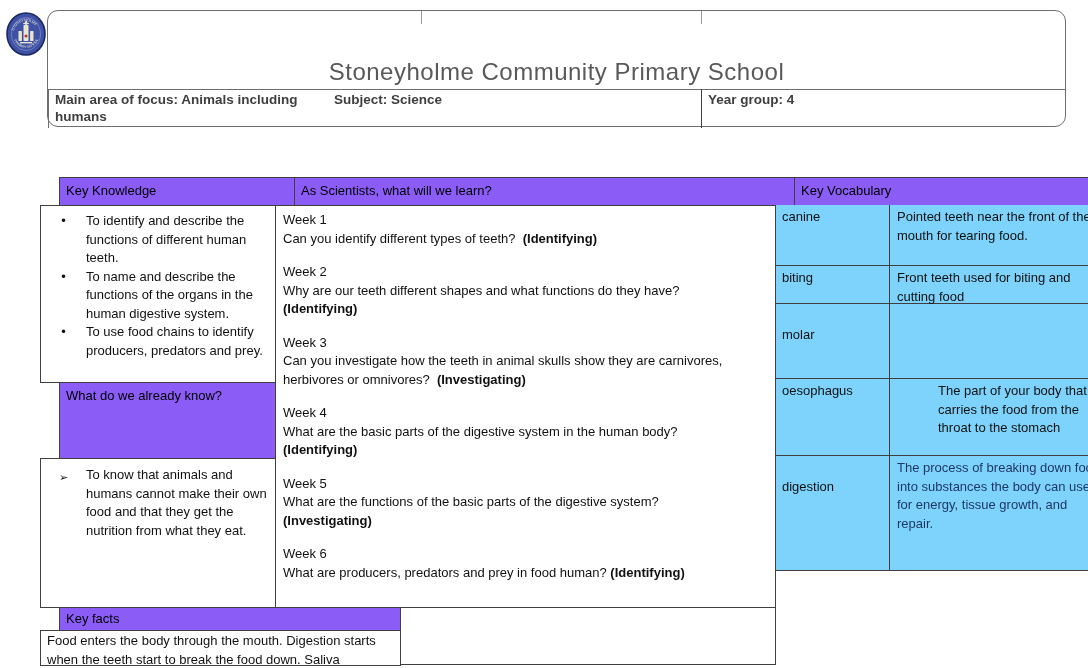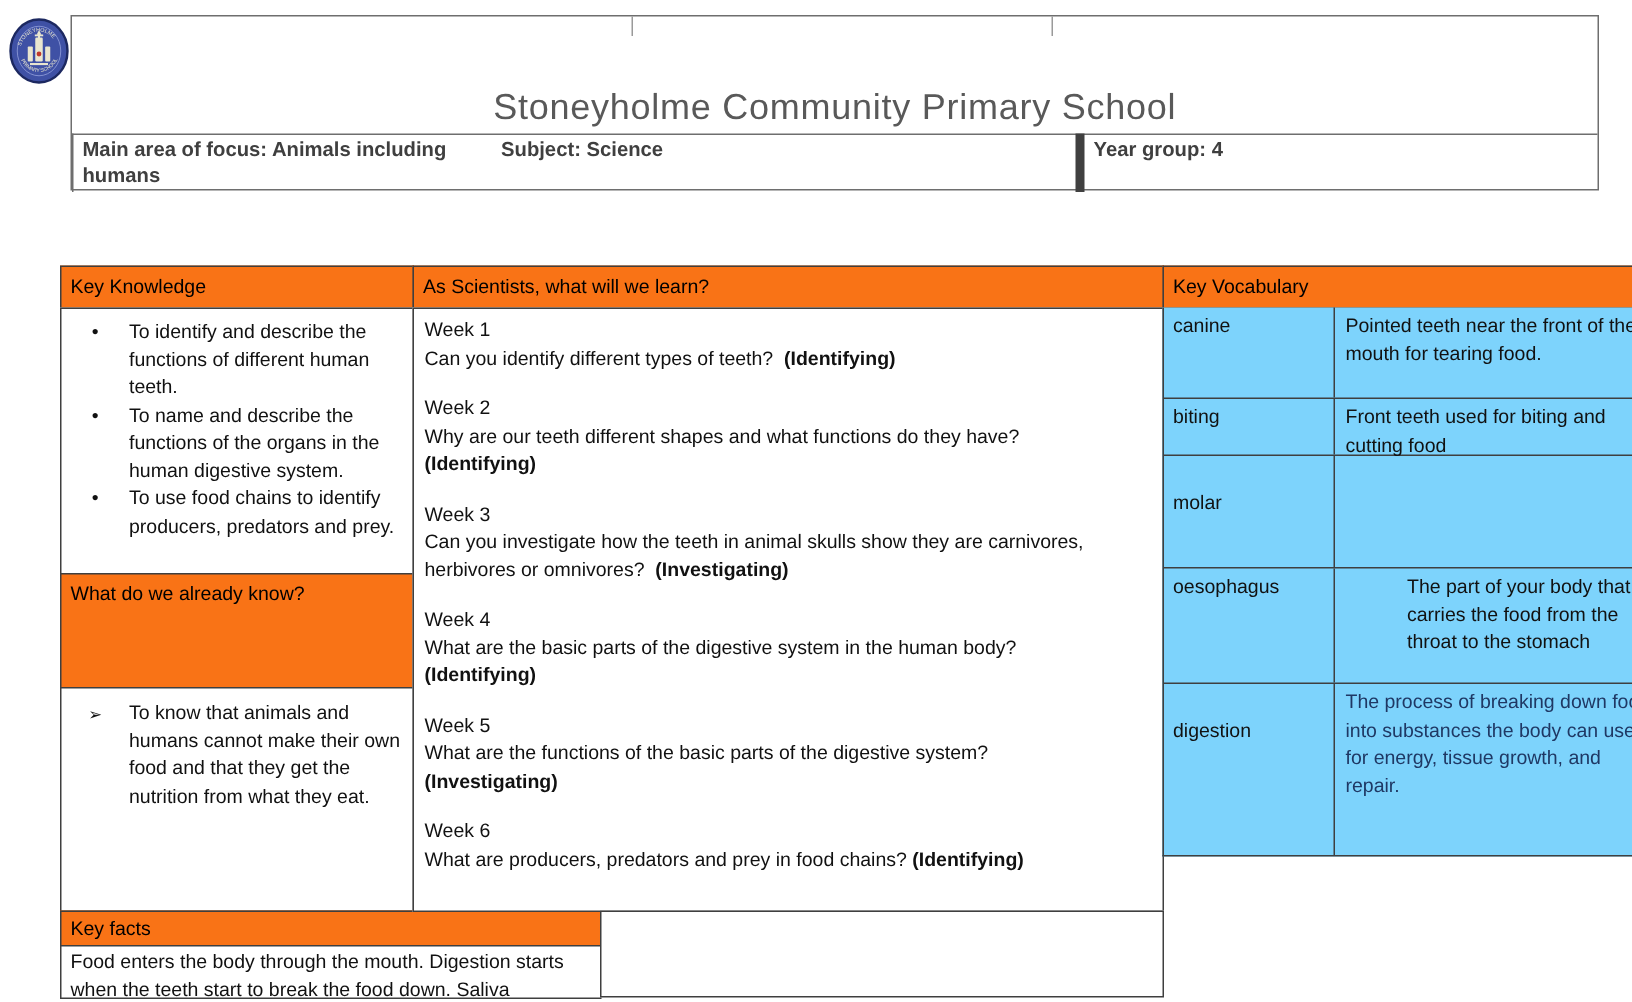--- a/index.html
+++ b/index.html
@@ -1,40 +1,40 @@
 <!DOCTYPE html>
 <html><head>
 <meta charset="utf-8">
 <style>
   html,body{margin:0;padding:0;background:#fff;}
   body{width:1088px;height:668px;position:relative;overflow:hidden;
        font-family:"Liberation Sans","DejaVu Sans",sans-serif;color:#111;}
-  .abs{position:absolute;box-sizing:border-box;}
+  .abs{position:absolute;box-sizing:border-box;border-radius:11px;}
 
   
   .logo{position:absolute;}
   .logo-halo{background:#fff;border-radius:50%;padding:2px;}
 
   
   .header-box{left:47px;top:10px;width:1019px;height:117px;border:1px solid #6e6e6e;background:#fff;}
   .title-cell{position:absolute;left:0;top:0;width:100%;height:78px;border-bottom:1px solid #6e6e6e;
               display:flex;align-items:flex-end;justify-content:center;}
   .title-text{font-size:24px;color:#595959;letter-spacing:0.5px;padding-bottom:3px;}
   .tick{position:absolute;top:0;width:1px;height:13px;background:#9a9a9a;}
   .tick1{left:373px;} .tick2{left:653px;}
   .subject-row{position:absolute;left:0;top:78px;width:100%;height:39px;display:flex;}
   .hcell{box-sizing:border-box;padding:2px 6px;font-weight:bold;font-size:13.5px;line-height:17px;color:#3f3f3f;}
   .hcell.c1{width:373px;}
   .hcell.c2{width:280px;border-left:1px solid #6e6e6e;}
-  .hcell.c3{flex:1;border-left:6px solid #404040;margin-left:16px;}
+  .hcell.c3{flex:1;border-left:1px solid #404040;}
 
   
   .cell{position:absolute;box-sizing:border-box;border:1px solid #3f3f3f;background:#fff;
         font-size:13px;line-height:18.5px;}
-  .bluehead{background:#f97316;padding:4px 6px;font-size:13px;color:#000;}
+  .bluehead{background:#8b5cf6;padding:4px 6px;font-size:13px;color:#000;margin-left:19px;}
 
   .kk-head   {left:40px; top:177px; width:236px; height:29px;}
   .learn-head{left:275px;top:177px; width:501px; height:29px;}
   .vocab-head{left:775px;top:177px; width:345px; height:29px;}
 
   .kk-body   {left:40px; top:205px; width:236px; height:178px;padding:6px 4px 0 0;}
   .know-head {left:40px; top:382px; width:236px; height:77px;}
   .know-body {left:40px; top:458px; width:236px; height:150px;padding:7px 4px 0 0;}
   .facts-head{left:40px; top:607px; width:361px; height:40px;padding:2px 6px;}
   .facts-body{left:40px; top:630px; width:361px; height:36px;padding:1px 6px;}
@@ -184,21 +184,21 @@
       <div class="week-q"><span>What are the basic parts of the digestive system in the human body?</span></div>
       <div class="week-skill-line">(Identifying)</div>
     </div>
     <div class="week-block">
       <div class="week-label">Week 5</div>
       <div class="week-q"><span>What are the functions of the basic parts of the digestive system?</span></div>
       <div class="week-skill-line">(Investigating)</div>
     </div>
     <div class="week-block">
       <div class="week-label">Week 6</div>
-      <div class="week-q"><span>What are producers, predators and prey in food chains? </span><b>(Identifying)</b></div>
+      <div class="week-q"><span>What are producers, predators and prey in food human? </span><b>(Identifying)</b></div>
     </div>
   </div>
 <div class="cell empty-box"></div>
 
 <div class="vocab-table" id="vocab-rows">
     <div class="vocab-row">
       <div class="vocab-term"><span>canine</span></div>
       <div class="vocab-def">Pointed teeth near the front of the mouth for tearing food.</div>
     </div>
     <div class="vocab-row">

